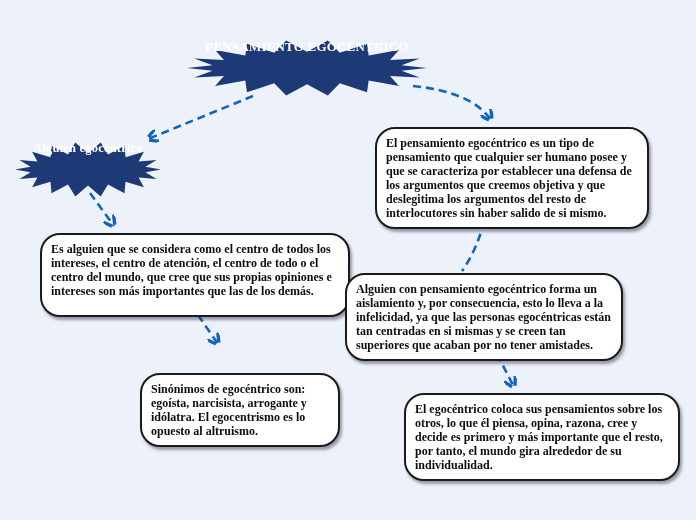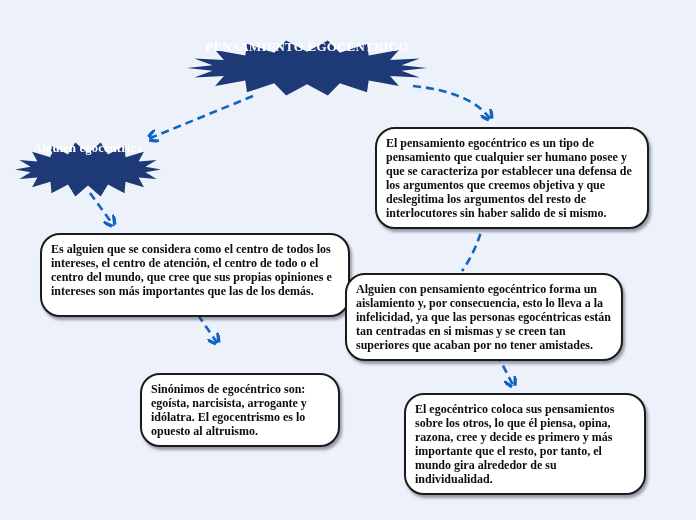--- a/index.html
+++ b/index.html
@@ -58,21 +58,21 @@
     margin:0;
     font-size:12px;
     line-height:1.17;
     font-weight:bold;
     color:var(--text);
   }
   #box-definicion{left:375px;top:127px;width:274px;min-height:93px;}
   #box-quien{left:40px;top:233px;width:310px;min-height:84px;}
   #box-sinonimos{left:140px;top:350px;width:200px;min-height:70px;margin-top:23px;}
   #box-aislamiento{left:345px;top:273px;width:278px;min-height:80px;}
-  #box-coloca{left:404px;top:393px;width:242px;min-height:85px;}
+  #box-coloca{left:404px;top:393px;width:276px;min-height:85px;}
   #burst-title{left:186px;top:39px;width:242px;height:58px;}
   #burst-persona{left:14px;top:141px;width:148px;height:57px;}
 </style>
 </head>
 <body>
 
 <div class="canvas">
 
   <svg class="connectors" viewBox="0 0 696 520">
     <defs>

